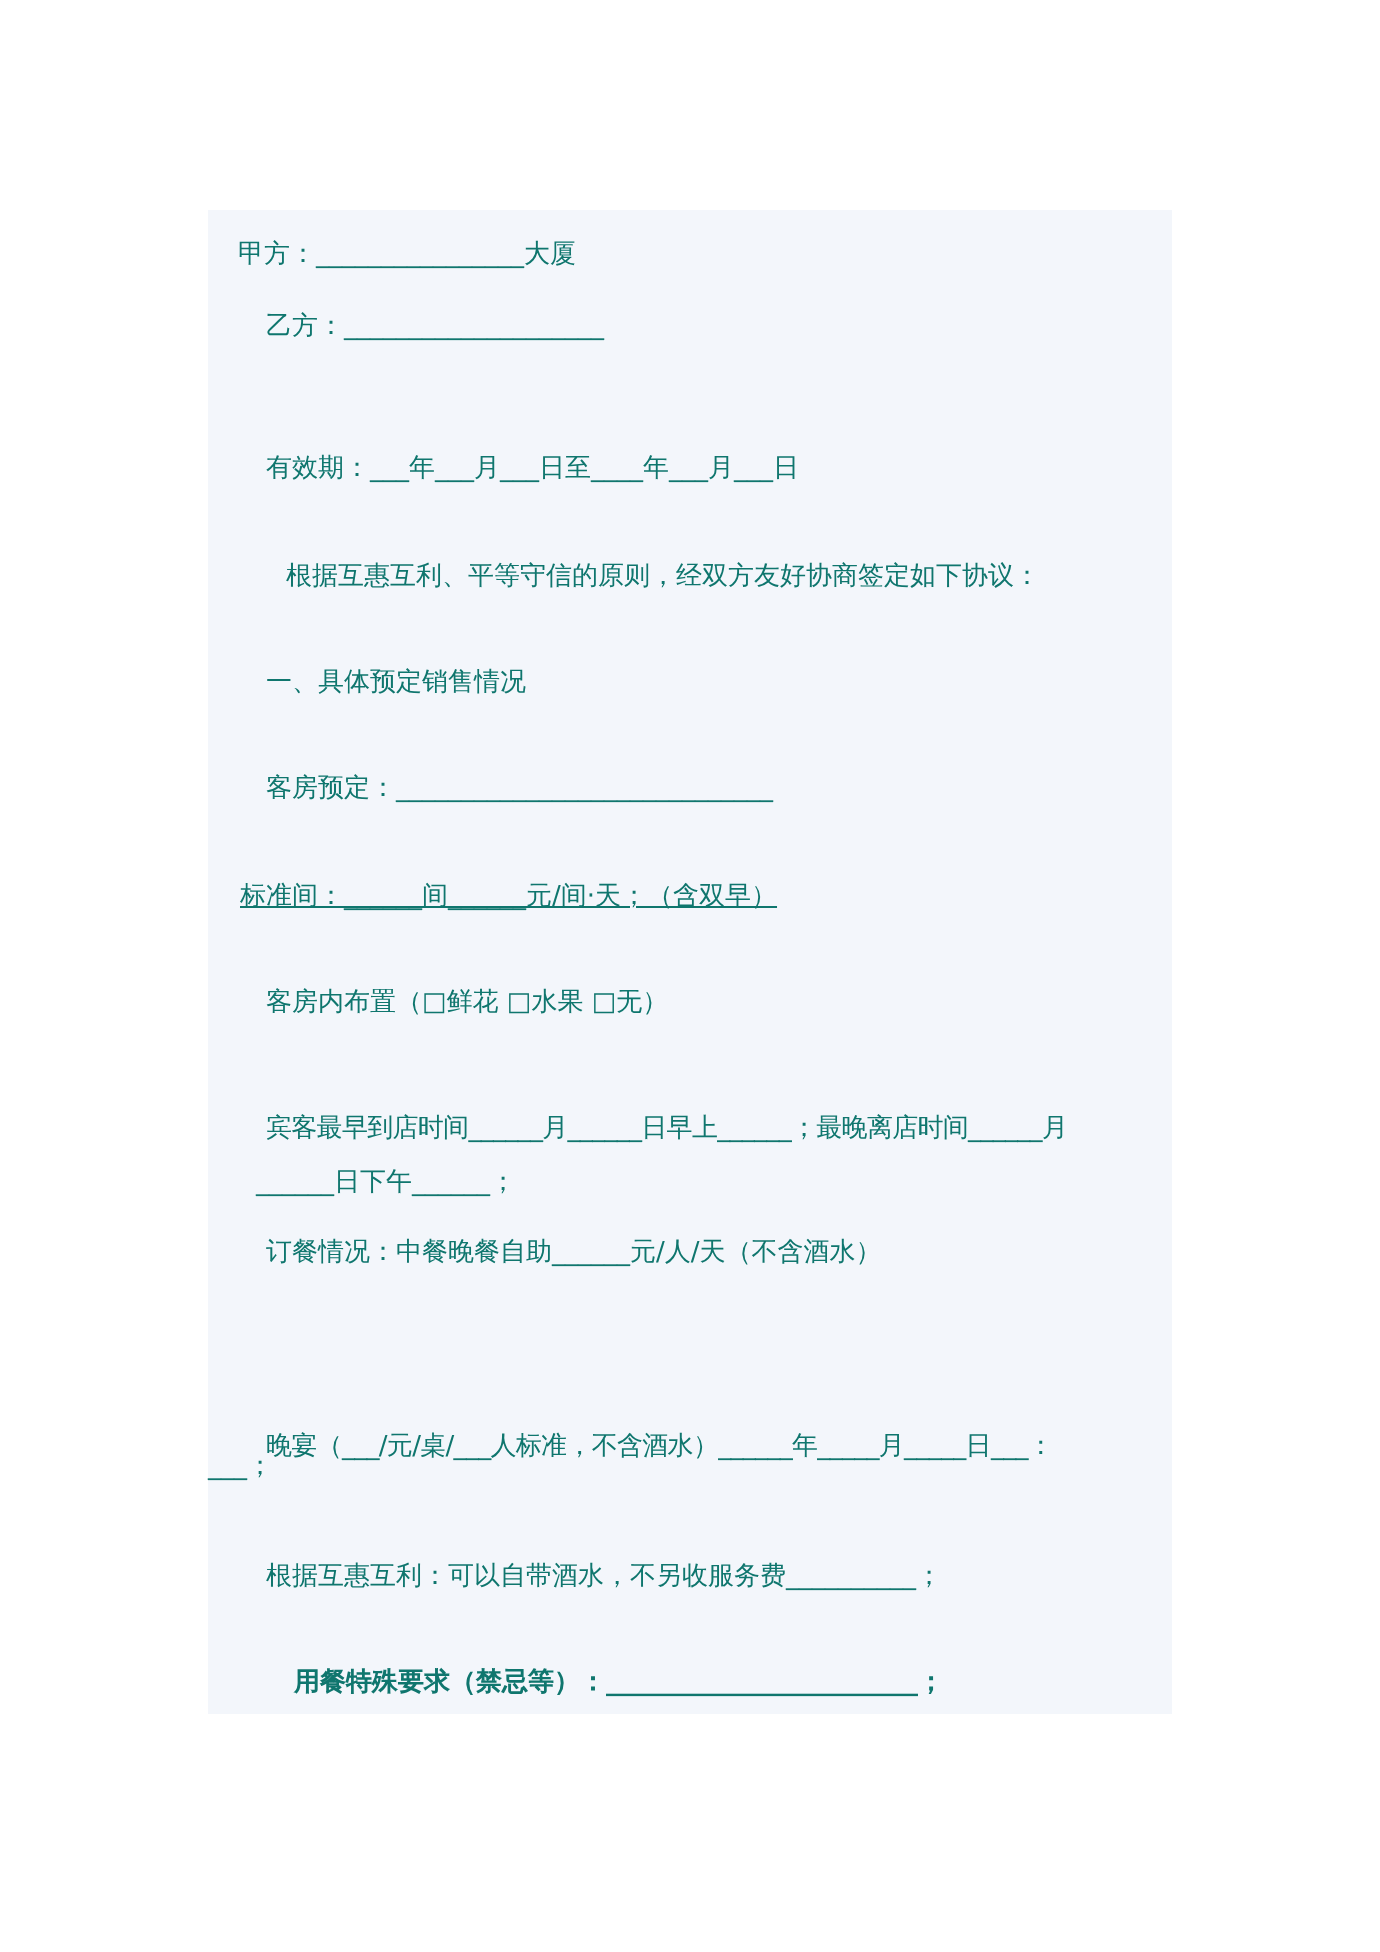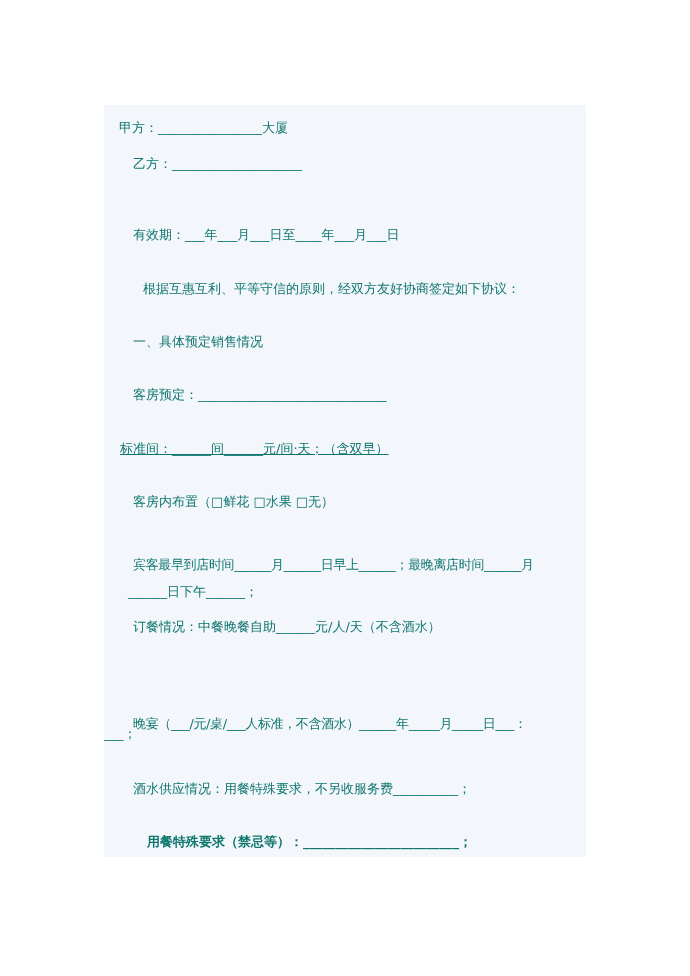--- a/index.html
+++ b/index.html
@@ -27,14 +27,14 @@
 <div class="line" style="left:133px; top:281px;margin-left:10px;">根据互惠互利、平等守信的原则，经双方友好协商签定如下协议：</div>
 <div class="line" style="left:133px; top:334px;">一、具体预定销售情况</div>
 <div class="line" style="left:133px; top:387px;">客房预定：_____________________________</div>
 <div class="line" style="left:120px; top:441px;text-decoration:underline;">标准间：______间______元/间·天；（含双早）</div>
 <div class="line" style="left:133px; top:494px;">客房内布置（□鲜花 □水果 □无）</div>
 <div class="line" style="left:133px; top:557px; letter-spacing:-0.35px;">宾客最早到店时间______月______日早上______；最晚离店时间______月</div>
 <div class="line" style="left:104px; top:584px;margin-left:24px;">______日下午______；</div>
 <div class="line" style="left:133px; top:619px;">订餐情况：中餐晚餐自助______元/人/天（不含酒水）</div>
 <div class="line" style="left:133px; top:716px; letter-spacing:-0.35px;">晚宴（___/元/桌/___人标准，不含酒水）______年_____月_____日___：</div>
 <div class="line" style="left:104px; top:726px;">___；</div>
-<div class="line" style="left:133px; top:781px;">酒水供应情况：用餐特殊要求，不另收服务费__________；</div>
+<div class="line" style="left:133px; top:781px;">根据互惠互利：可以自带酒水，不另收服务费__________；</div>
 <div class="line" style="left:147px; top:834px;font-weight:bold;">用餐特殊要求（禁忌等）：________________________；</div>
 
 </body></html>

